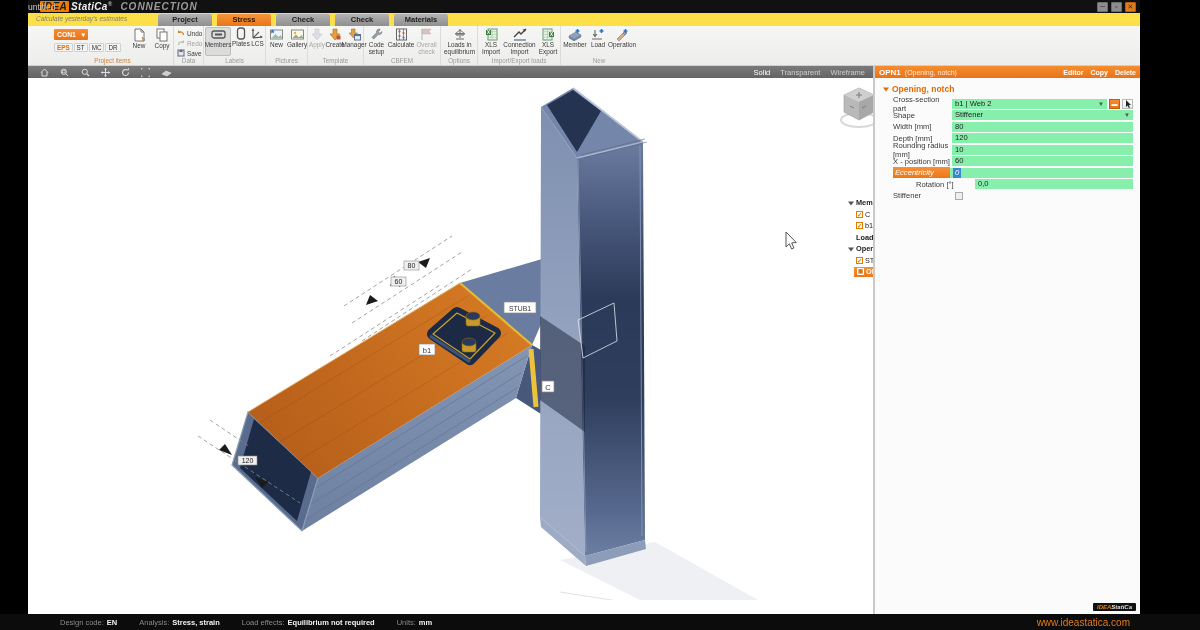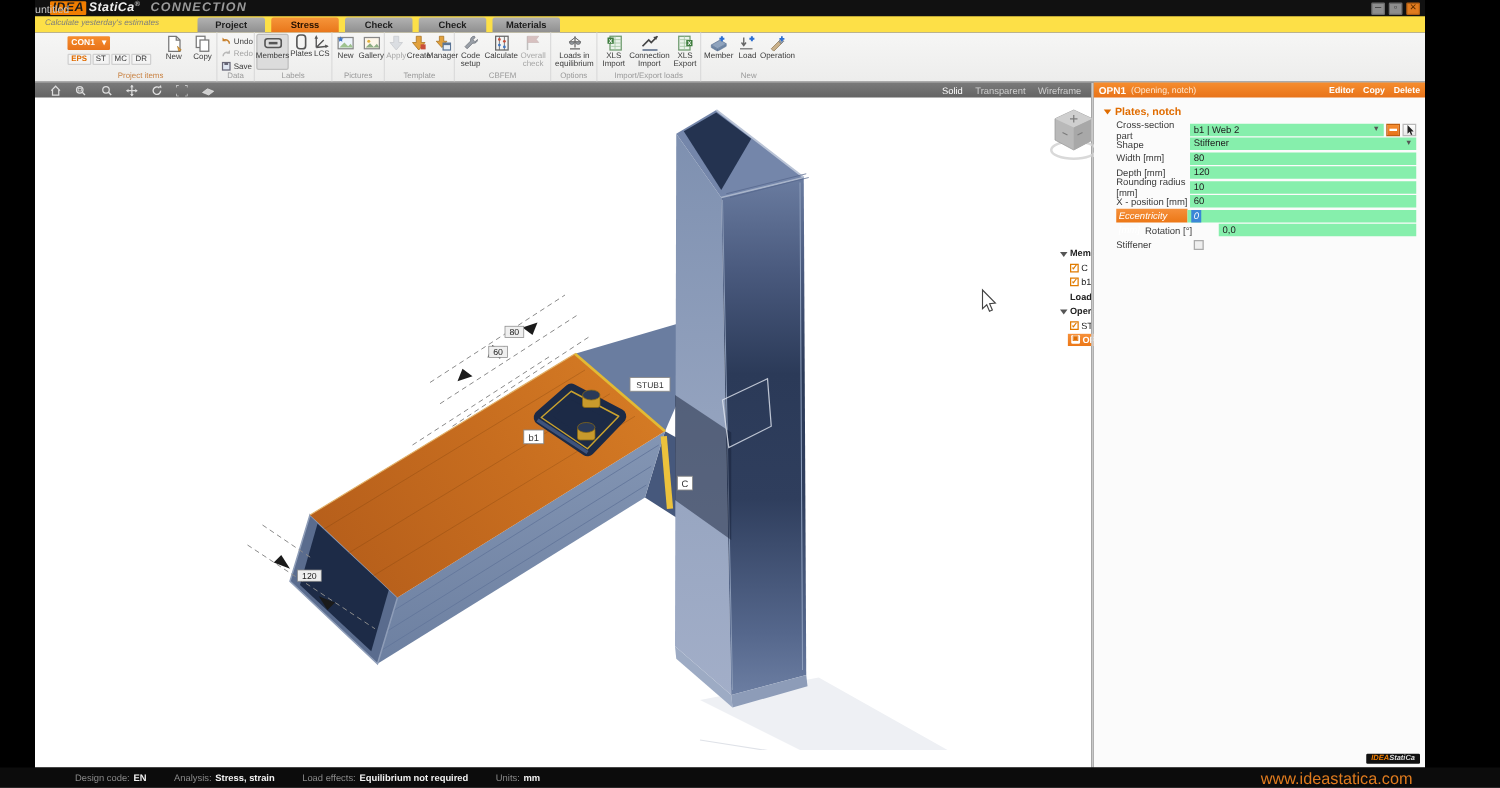--- a/index.html
+++ b/index.html
@@ -78,21 +78,21 @@
   .pcheck{width:8px;height:8px;border:1px solid #ababab;background:#eee;}
   .footer-logo{right:4px;bottom:3px;background:#111;padding:1px 4px;font-size:6px;font-style:italic;font-weight:bold;border-radius:1px;}
   .footer-logo .idea{color:#f07d00;}
   .footer-logo .statica{color:#ddd;}
 
   
   .statusbar{left:0;top:614px;width:1200px;height:16px;background:#0c0c0c;display:flex;align-items:center;font-size:7.5px;}
   .statusbar .seg{margin-left:22px;white-space:nowrap;}
   .statusbar .slabel{color:#8a8a8a;}
   .statusbar .sval{color:#f2f2f2;font-weight:bold;margin-left:3px;}
-  .statusbar .site{margin-left:auto;margin-right:70px;color:#e07b1e;font-size:13px;}
+  .statusbar .site{margin-left:auto;margin-right:70px;color:#e07b1e;font-size:10px;}
 
   .icon-svg{display:block;}
   svg text{font-family:"Liberation Sans",sans-serif;}
 </style>
 </head>
 <body>
 
 <div class="screen">
 
   <div class="abs titlebar">
@@ -555,21 +555,21 @@
       <span class="ptype">(Opening, notch)</span>
       <span class="plinks">
         <span>Editor</span>
         <span>Copy</span>
         <span>Delete</span>
       </span>
     </div>
 
     <div class="abs p-section">
       <span class="tri"></span>
-      <span>Plates, notch</span>
+      <span>Opening, notch</span>
     </div>
 
     <div class="prow" style="top:32px;">
       <span class="plabel">Cross-section part</span>
       <span class="pval">
         <span>b1 | Web 2</span>
         <span class="ddarrow">▼</span>
       </span>
       <span class="sqbtn orange">▬</span>
       <span class="sqbtn">

